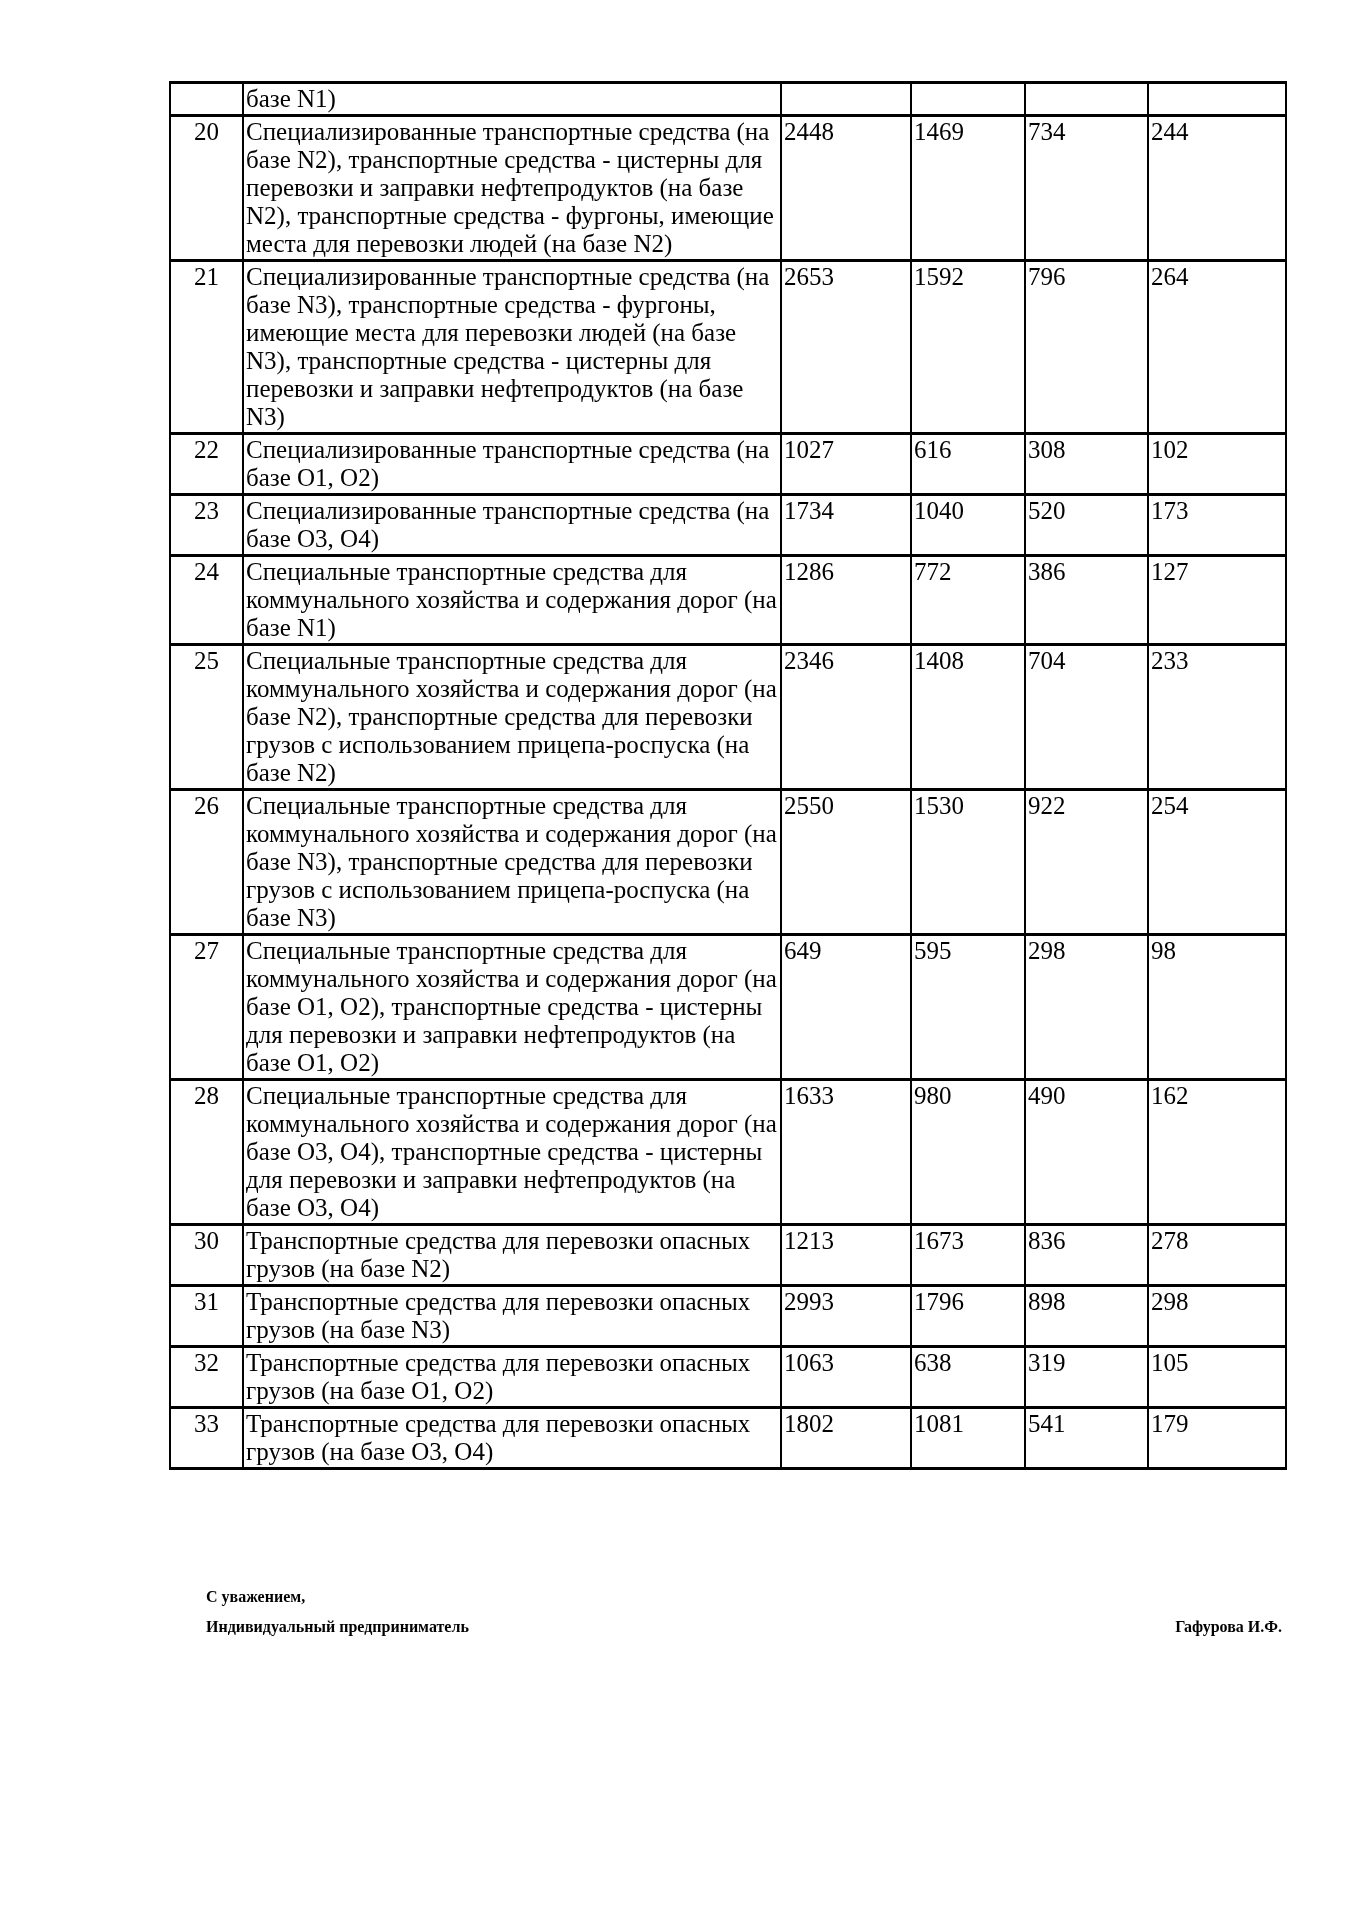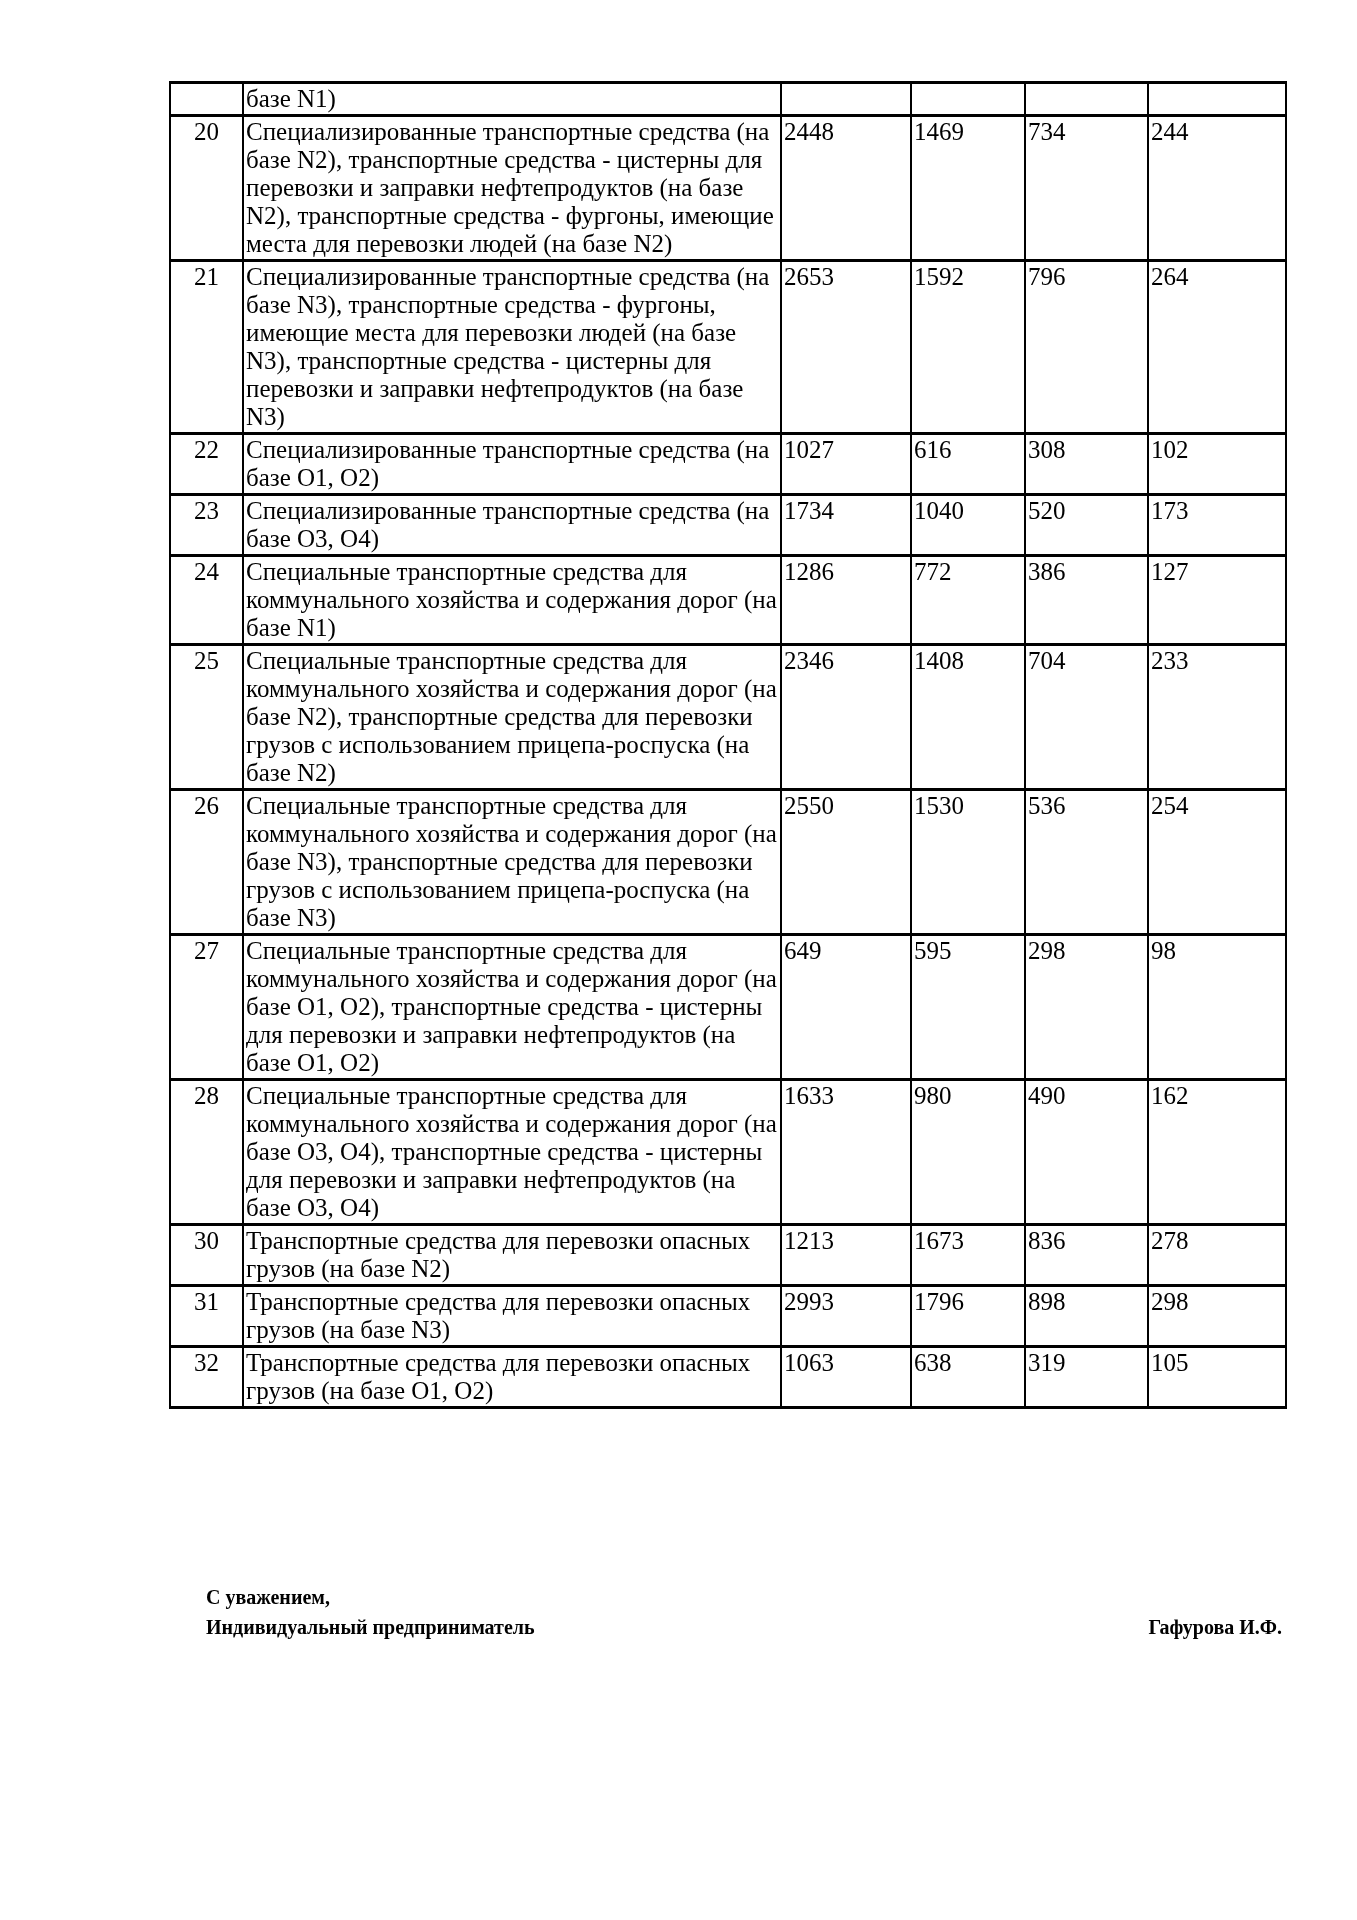--- a/index.html
+++ b/index.html
@@ -27,21 +27,21 @@
     line-height:28px;
     padding:1px 2px;
     overflow:hidden;
     word-wrap:break-word;
   }
   td.cell-no{text-align:center;}
   td.cell-desc{text-align:left;padding:1px 3px 1px 11px;}
   td.cell-val{text-align:left;}
   .signature{
     position:absolute;left:206px;top:1582px;width:1076px;
-    font-size:20px;line-height:30px;font-weight:bold;
+    font-size:16px;line-height:30px;font-weight:bold;
   }
   .signature .sig-row2{display:flex;justify-content:space-between;}
 </style>
 </head>
 <body>
 
 <div class="page">
 
   <table class="doc-table">
     <colgroup>
@@ -107,21 +107,21 @@
           <td class="cell-val">2346</td>
           <td class="cell-val">1408</td>
           <td class="cell-val">704</td>
           <td class="cell-val">233</td>
         </tr>
         <tr>
           <td class="cell-no">26</td>
           <td class="cell-desc">Специальные транспортные средства для коммунального хозяйства и содержания дорог (на базе N3), транспортные средства для перевозки грузов с использованием прицепа-роспуска (на базе N3)</td>
           <td class="cell-val">2550</td>
           <td class="cell-val">1530</td>
-          <td class="cell-val">536</td>
+          <td class="cell-val">922</td>
           <td class="cell-val">254</td>
         </tr>
         <tr>
           <td class="cell-no">27</td>
           <td class="cell-desc">Специальные транспортные средства для коммунального хозяйства и содержания дорог (на базе О1, О2), транспортные средства - цистерны для перевозки и заправки нефтепродуктов (на базе О1, О2)</td>
           <td class="cell-val">649</td>
           <td class="cell-val">595</td>
           <td class="cell-val">298</td>
           <td class="cell-val">98</td>
         </tr>
@@ -150,20 +150,28 @@
           <td class="cell-val">298</td>
         </tr>
         <tr>
           <td class="cell-no">32</td>
           <td class="cell-desc">Транспортные средства для перевозки опасных грузов (на базе О1, О2)</td>
           <td class="cell-val">1063</td>
           <td class="cell-val">638</td>
           <td class="cell-val">319</td>
           <td class="cell-val">105</td>
         </tr>
+        <tr>
+          <td class="cell-no">33</td>
+          <td class="cell-desc">Транспортные средства для перевозки опасных грузов (на базе О3, О4)</td>
+          <td class="cell-val">1802</td>
+          <td class="cell-val">1081</td>
+          <td class="cell-val">541</td>
+          <td class="cell-val">179</td>
+        </tr>
       </tbody>
   </table>
 
   <div class="signature">
     <div>С уважением,</div>
     <div class="sig-row2">
       <span>Индивидуальный предприниматель</span>
       <span>Гафурова И.Ф.</span>
     </div>
   </div>

